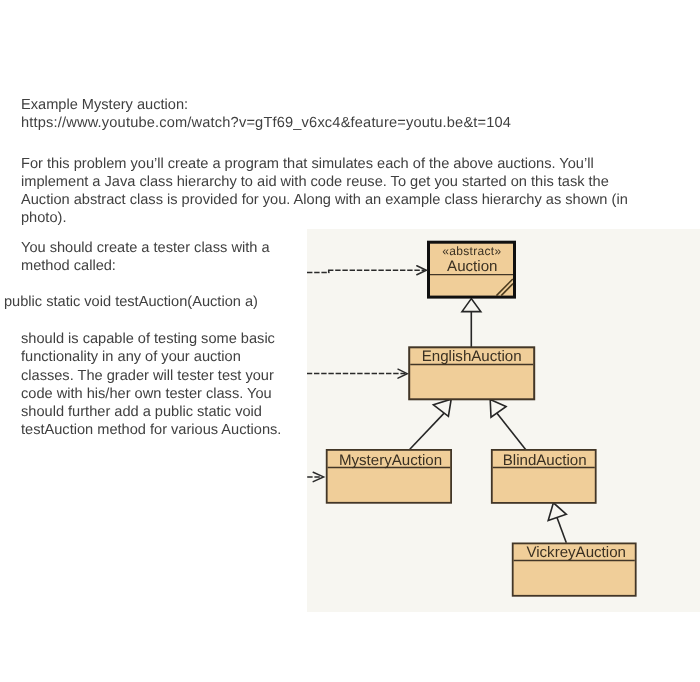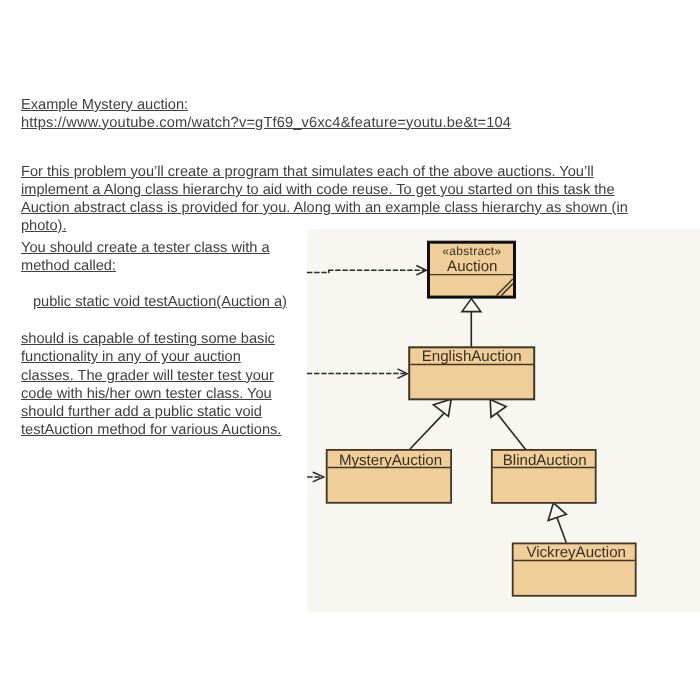--- a/index.html
+++ b/index.html
@@ -1,43 +1,43 @@
 <!DOCTYPE html>
 <html><head>
 <meta charset="utf-8">
 <style>
   html,body{margin:0;padding:0;background:#ffffff;}
   body{width:700px;height:682px;font-family:"Liberation Sans",sans-serif;-webkit-font-smoothing:antialiased;text-rendering:geometricPrecision;}
   #page{position:relative;width:700px;height:682px;overflow:hidden;background:#ffffff;}
   .txt{position:absolute;color:#404040;font-size:14.6px;white-space:nowrap;will-change:transform;}
-  .txt .ln{display:block;text-decoration:underline;}
+  .txt .ln{display:block;}
   #photo{position:absolute;left:307px;top:229px;width:454px;height:383px;background:#f7f6f1;overflow:hidden;will-change:transform;}
   #uml{position:absolute;left:0;top:0;will-change:transform;}
   .cls-label{font-family:"Liberation Sans",sans-serif;font-size:15.1px;fill:#3a3022;will-change:transform;}
   .stereo{font-family:"Liberation Sans",sans-serif;font-size:12.0px;letter-spacing:0.32px;fill:#3a3022;will-change:transform;}
 </style>
 </head>
 <body>
 
 <div id="page">
   <div class="txt" style="left:21px;top:97.0px;line-height:17.6px;">
 <span class="ln">Example Mystery auction:</span>
 <span class="ln" style="letter-spacing:0.18px;">https://www.youtube.com/watch?v=gTf69_v6xc4&amp;feature=youtu.be&amp;t=104</span>
   </div>
-  <div class="txt" style="left:21px;top:163px;line-height:18.0px;">
+  <div class="txt" style="left:21px;top:155px;line-height:18.0px;">
 <span class="ln">For this problem you’ll create a program that simulates each of the above auctions. You’ll</span>
-<span class="ln">implement a Along class hierarchy to aid with code reuse. To get you started on this task the</span>
+<span class="ln">implement a Java class hierarchy to aid with code reuse. To get you started on this task the</span>
 <span class="ln">Auction abstract class is provided for you. Along with an example class hierarchy as shown (in</span>
 <span class="ln">photo).</span>
   </div>
   <div class="txt" style="left:21px;top:238.8px;line-height:18.4px;">
 <span class="ln">You should create a tester class with a</span>
 <span class="ln">method called:</span>
   </div>
-  <div class="txt" style="left:4px;top:293.0px;line-height:18.0px;margin-left:29px;">
+  <div class="txt" style="left:4px;top:293.0px;line-height:18.0px;">
 <span class="ln">public static void testAuction(Auction a)</span>
   </div>
   <div class="txt" style="left:21px;top:329.6px;line-height:18.25px;">
 <span class="ln">should is capable of testing some basic</span>
 <span class="ln">functionality in any of your auction</span>
 <span class="ln">classes. The grader will tester test your</span>
 <span class="ln">code with his/her own tester class. You</span>
 <span class="ln">should further add a public static void</span>
 <span class="ln">testAuction method for various Auctions.</span>
   </div>

